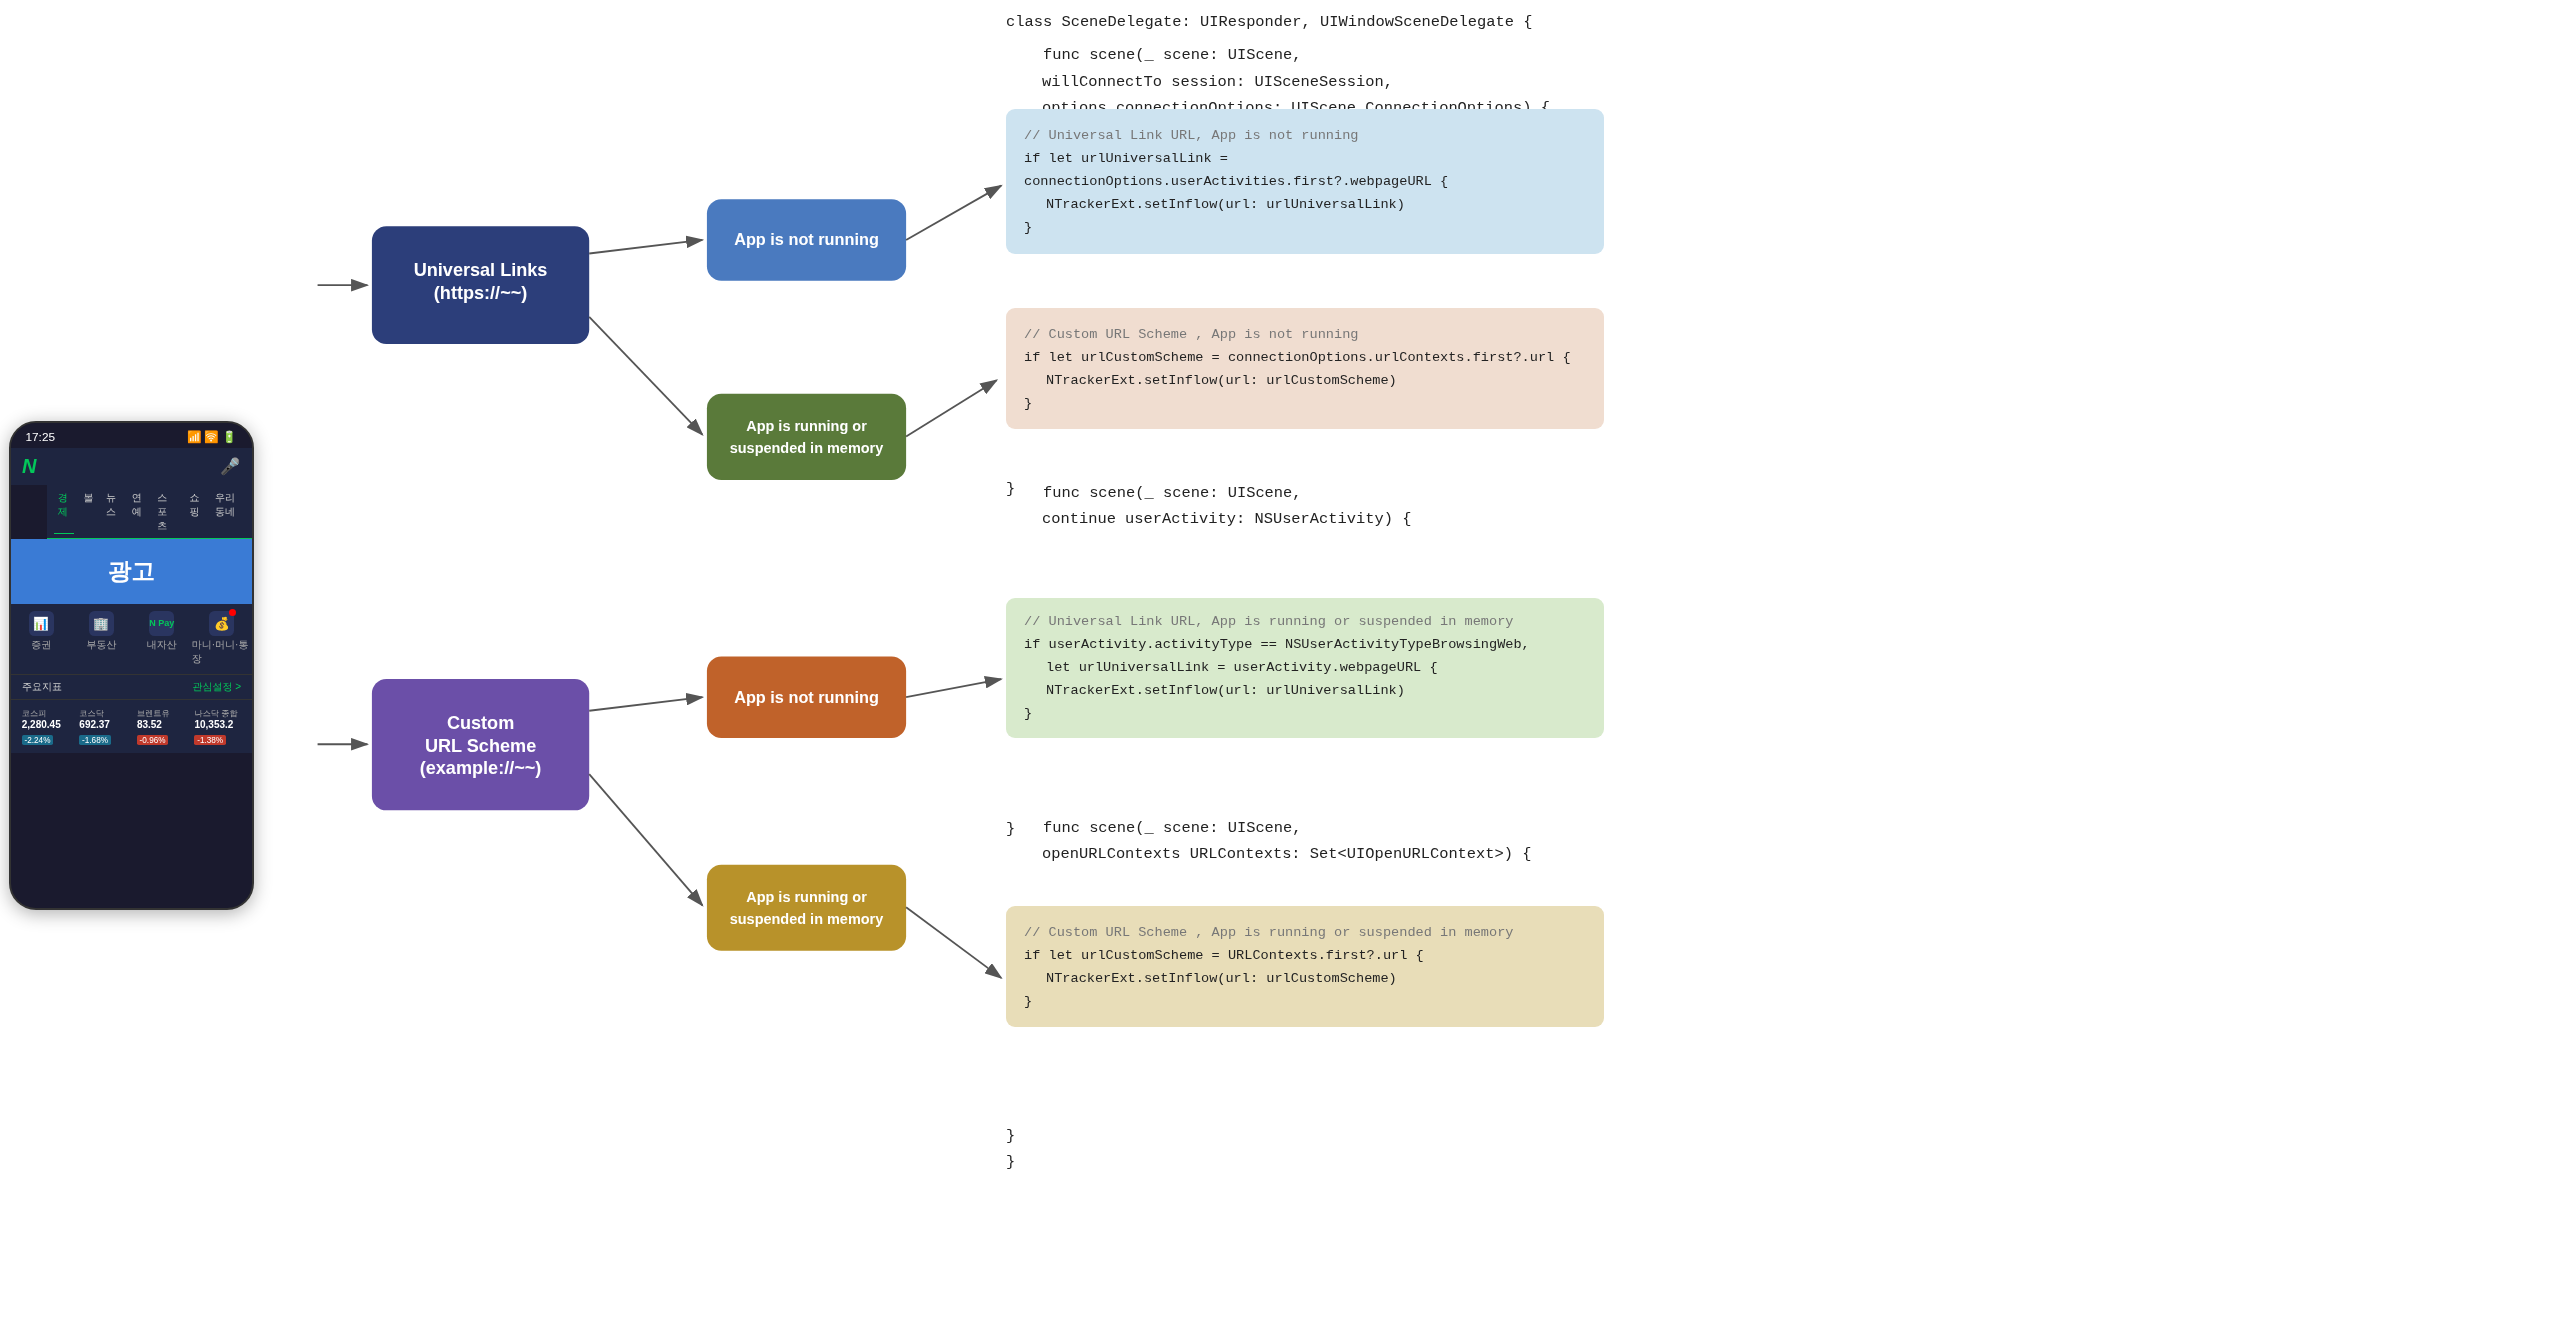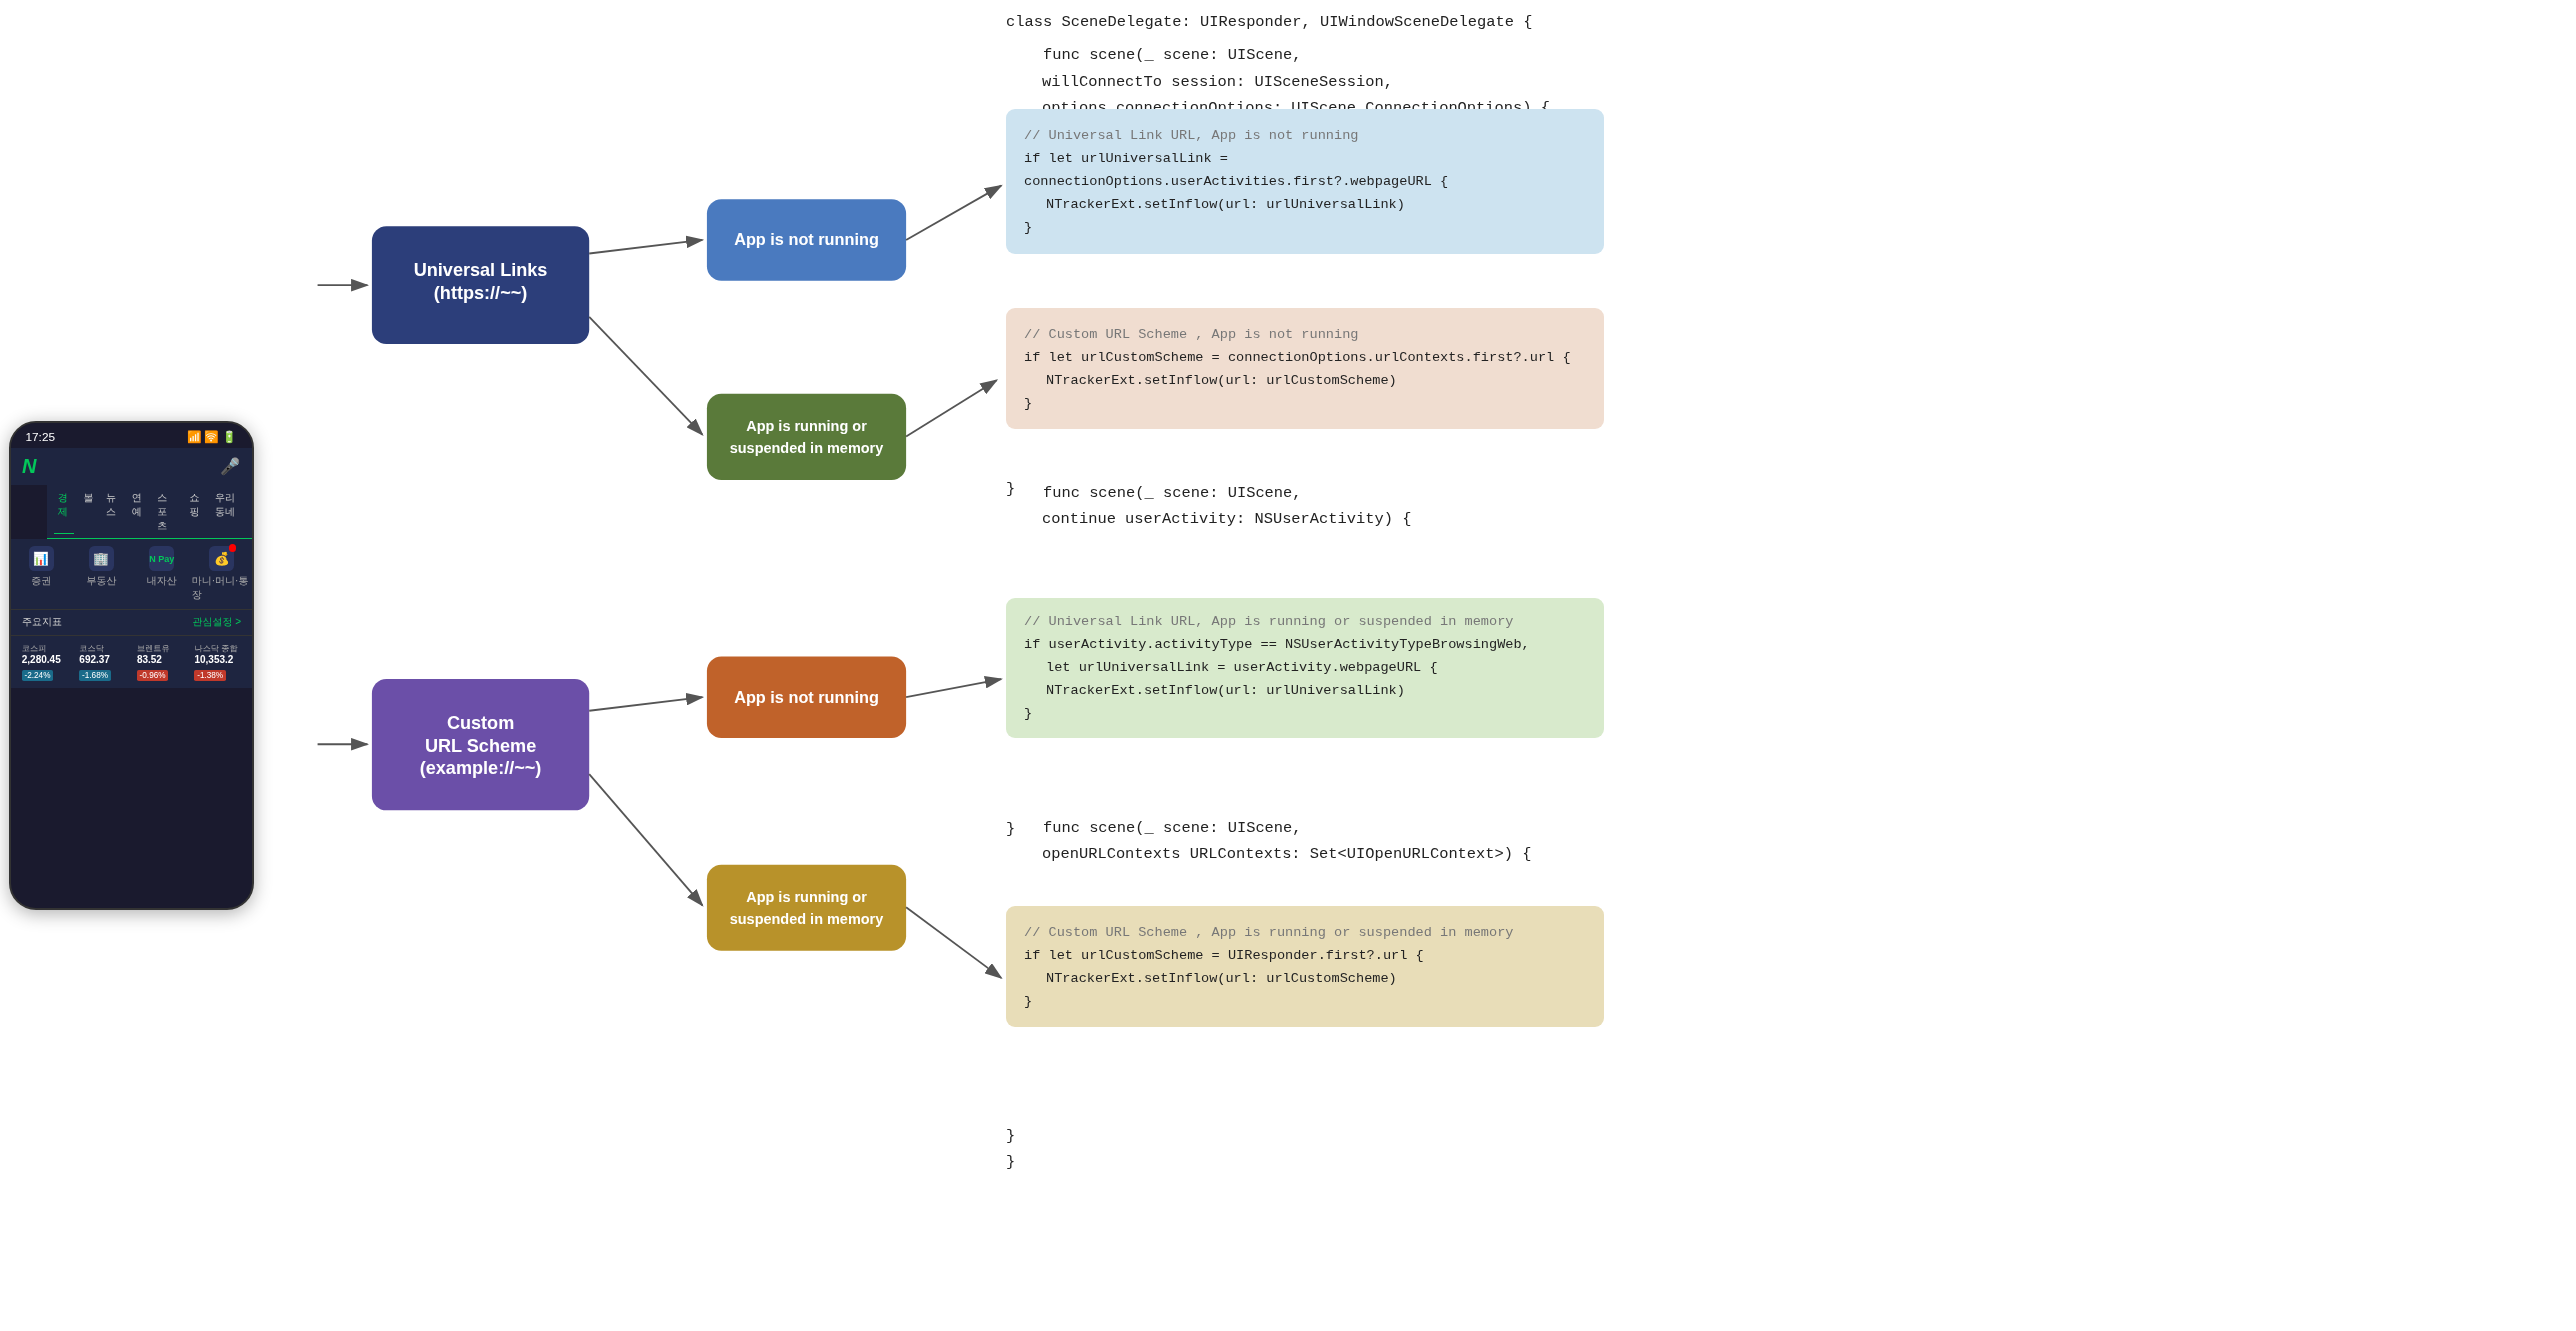--- a/index.html
+++ b/index.html
@@ -307,20 +307,21 @@
       </div>
       <div class="phone-menu-bar">
         <span class="phone-menu-item active">경제</span>
         <span class="phone-menu-item">볼</span>
         <span class="phone-menu-item">뉴스</span>
         <span class="phone-menu-item">연예</span>
         <span class="phone-menu-item">스포츠</span>
         <span class="phone-menu-item">쇼핑</span>
         <span class="phone-menu-item">우리동네</span>
       </div>
+      <div class="phone-ad-banner">광고</div>
       <div class="phone-icons-row">
         <div class="phone-icon-item">
           <div class="phone-icon-box">📊</div>
           <div class="phone-icon-label">증권</div>
         </div>
         <div class="phone-icon-item">
           <div class="phone-icon-box">🏢</div>
           <div class="phone-icon-label">부동산</div>
         </div>
         <div class="phone-icon-item">
@@ -410,21 +411,21 @@
 
     <div style="position:absolute; top:820px; left:743px; font-family:'Courier New',monospace; font-size:15.4px; color:#222;">}</div>
 
     <div class="code-mid2-area">
       <div>&nbsp;&nbsp;&nbsp;&nbsp;<span>func scene(_ scene: UIScene,</span></div>
       <div style="padding-left:36px;">          openURLContexts URLContexts: Set&lt;UIOpenURLContext&gt;) {</div>
     </div>
 
     <div class="code-panel-4">
       <div class="gray-comment">// Custom URL Scheme , App is running or suspended in memory</div>
-      <div>if let urlCustomScheme = UIResponder.first?.url {</div>
+      <div>if let urlCustomScheme = URLContexts.first?.url {</div>
       <div style="padding-left:22px;">    NTrackerExt.setInflow(url: urlCustomScheme)</div>
       <div>}</div>
     </div>
 
     <div class="code-bottom-area">
       <div>}</div>
       <div>}</div>
     </div>
 
     <svg style="position:absolute; top:0; left:0; width:100%; height:100%; pointer-events:none;" viewBox="0 0 2554 1470" width="2313" height="1331">

